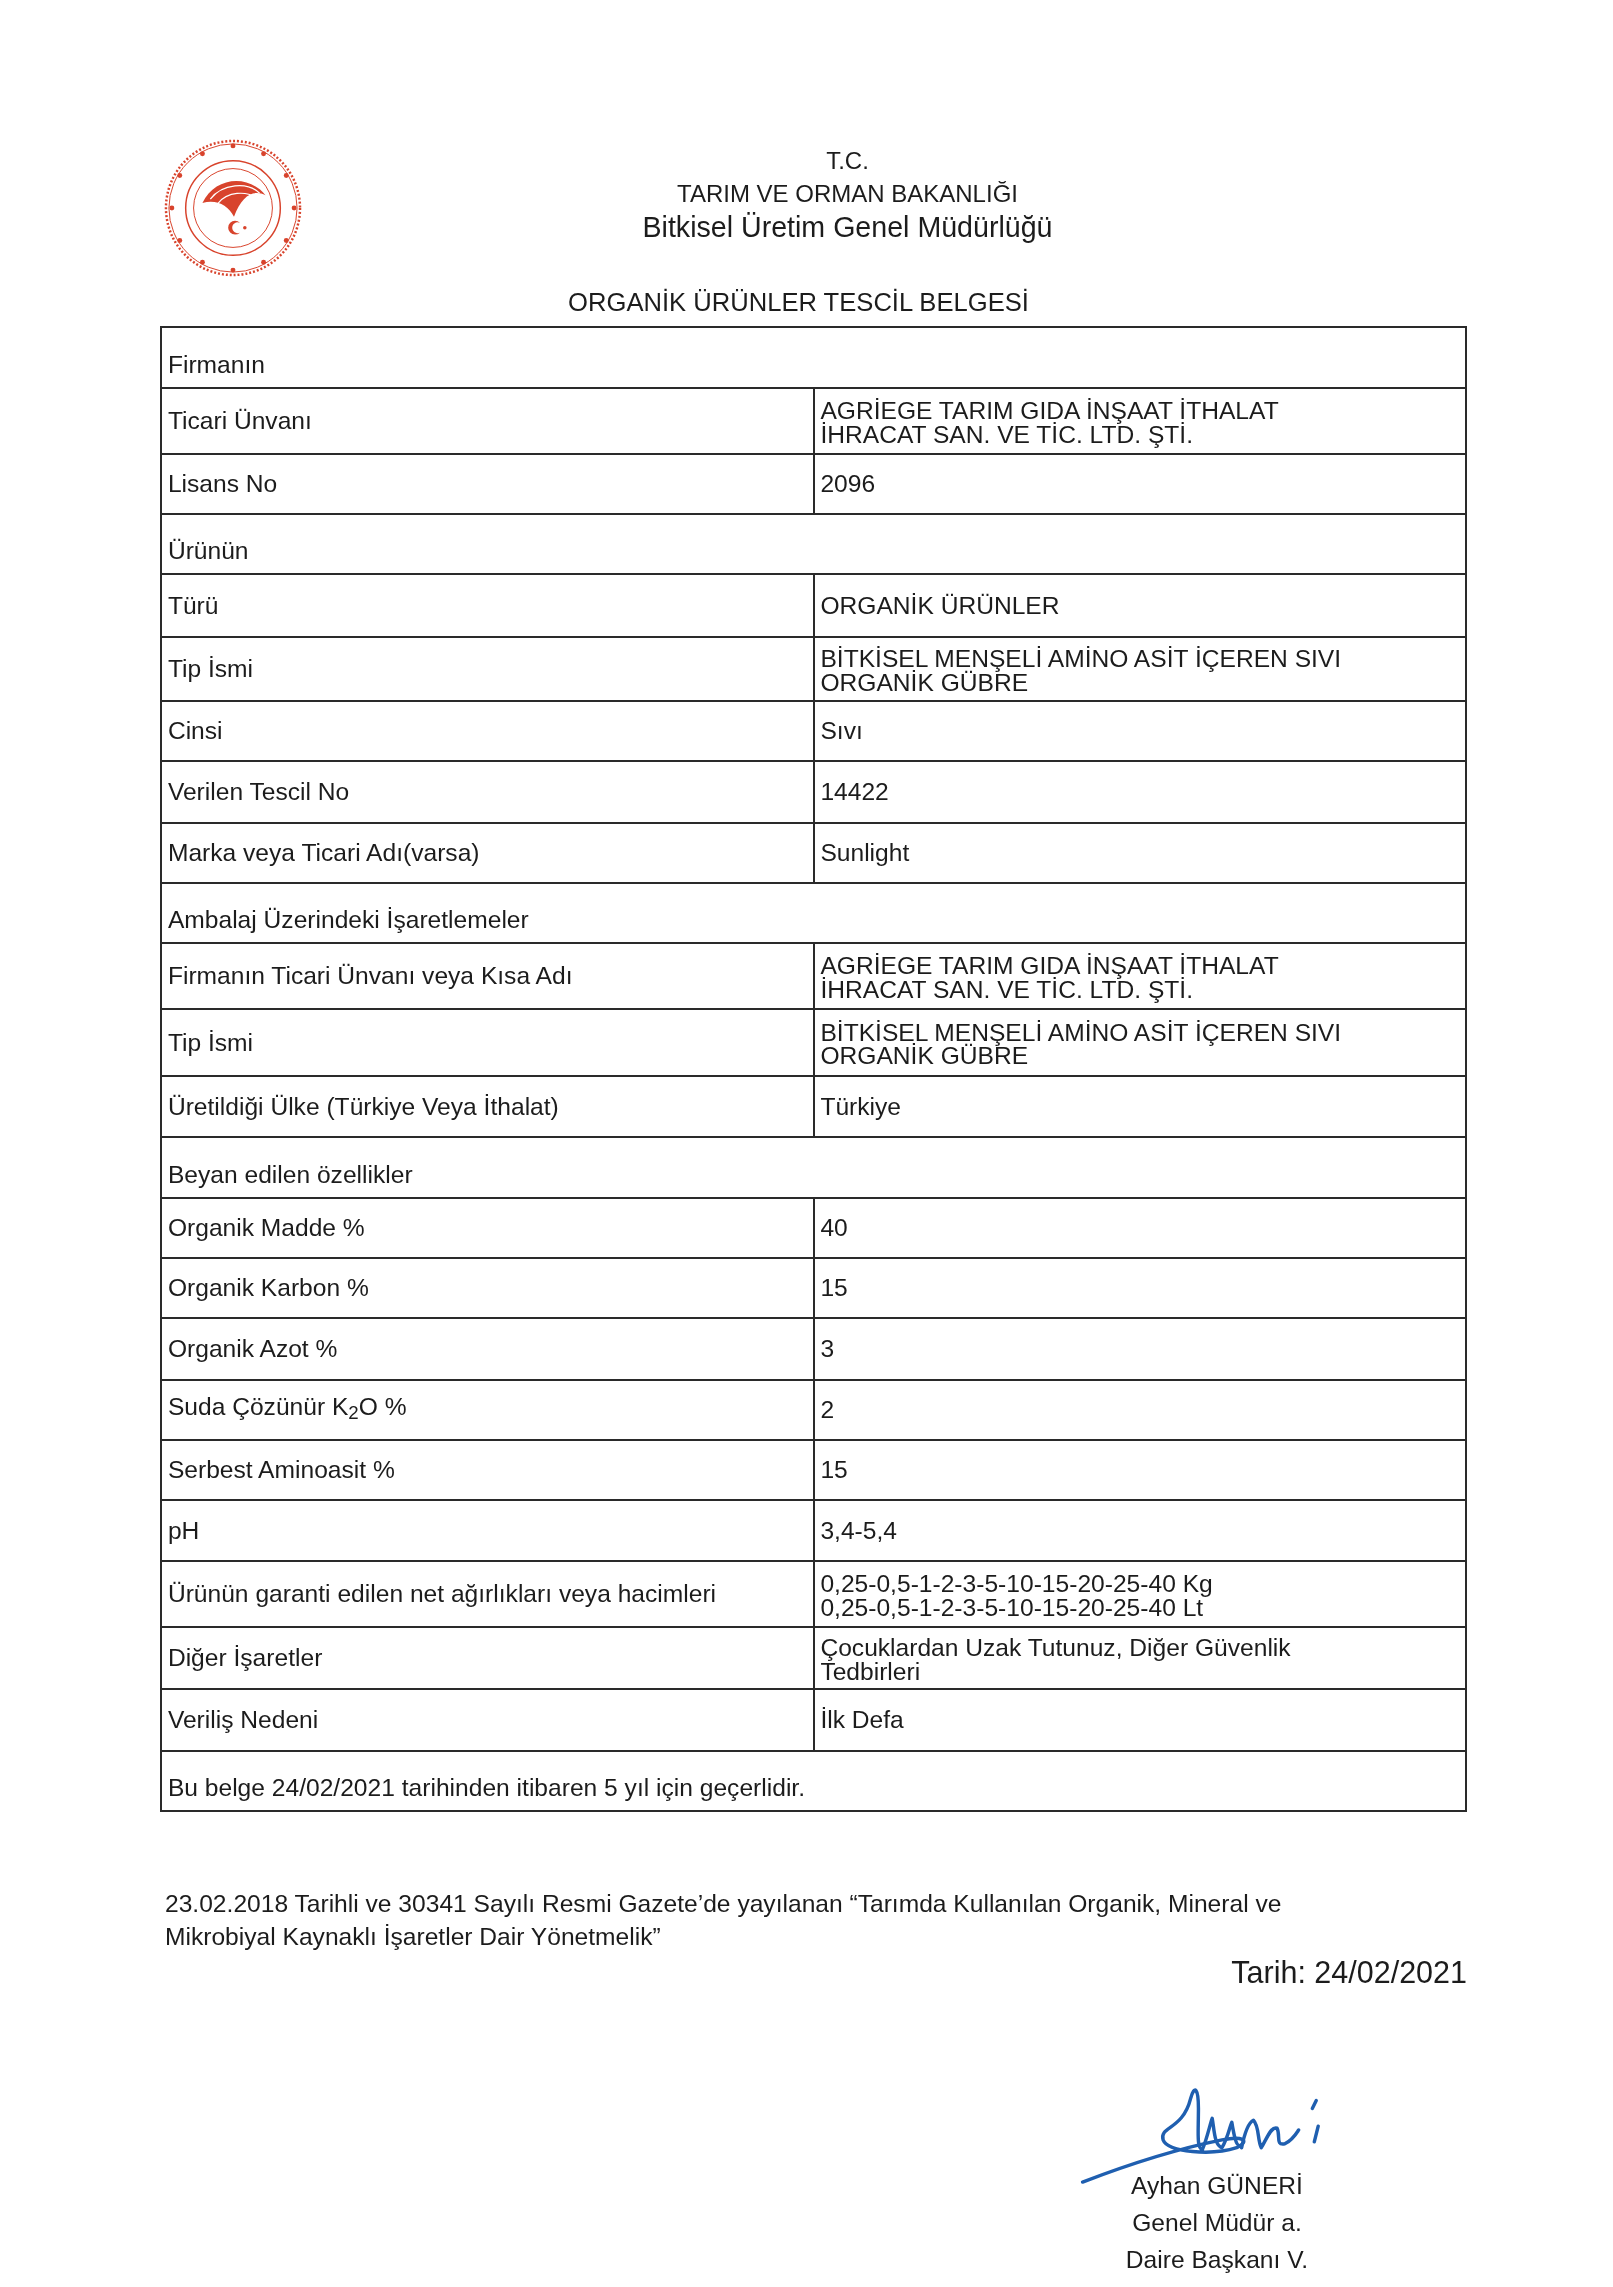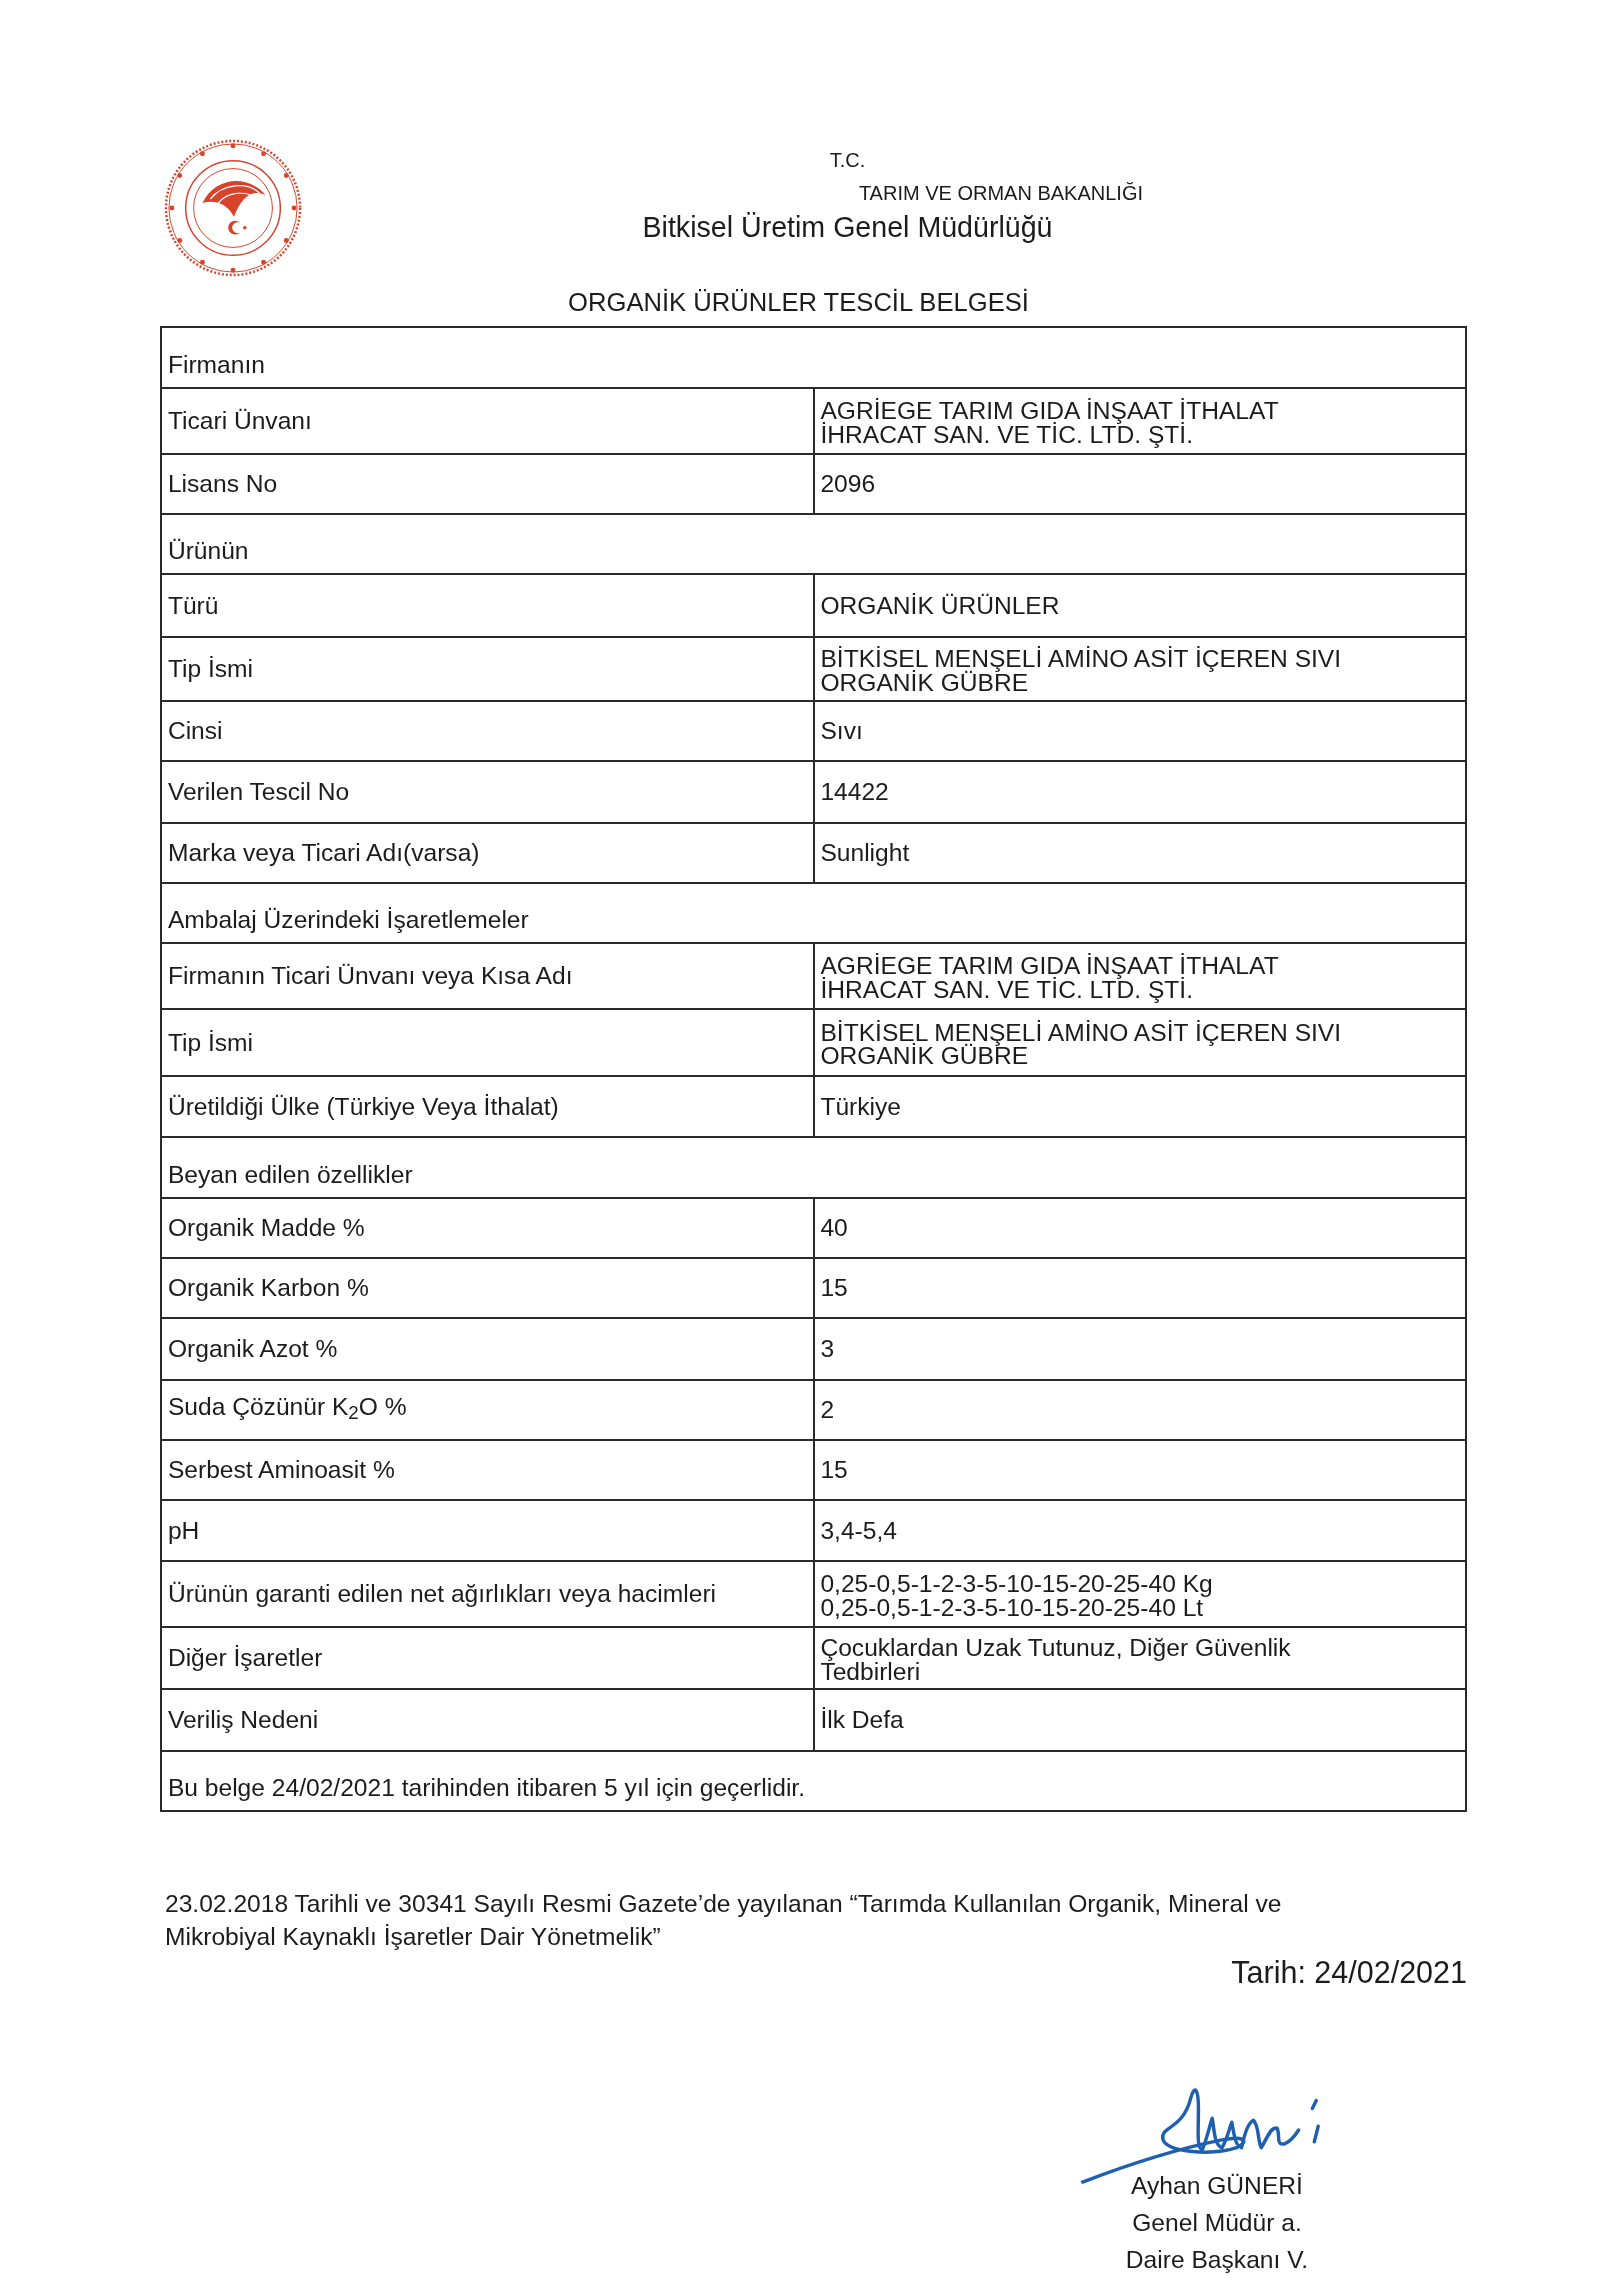--- a/index.html
+++ b/index.html
@@ -2,23 +2,23 @@
 <html><head>
 <meta charset="utf-8">
 <style>
   html, body { margin: 0; padding: 0; background: #ffffff; }
   body {
     width: 1614px; height: 2287px; position: relative; overflow: hidden;
     font-family: "Liberation Sans", "DejaVu Sans", sans-serif; color: #1c1c1c;
   }
   .abs { position: absolute; }
   .logo { left: 163px; top: 138px; width: 140px; height: 140px; }
-  .hdr { left: 552px; width: 591px; text-align: center; font-size: 20px; line-height: 33px; }
+  .hdr { left: 552px; width: 591px; text-align: center; font-size: 24px; line-height: 33px; }
   .hdr-tc { top: 144px; }
-  .hdr-min { top: 177px; text-align: right; }
+  .hdr-min { top: 177px; }
   .hdr-gm { top: 211px; font-size: 28.6px; }
   .doc-title { left: 493px; width: 611px; top: 288px; text-align: center; font-size: 25.6px; }
 
   table.cert {
     position: absolute; left: 160px; top: 326px; width: 1307px;
     border-collapse: collapse; table-layout: fixed;
   }
   table.cert td {
     border: 2px solid #2a2a2a; padding: 0 5.9px; font-size: 24.6px; line-height: 25.6px;
     vertical-align: middle; white-space: nowrap; overflow: hidden;

